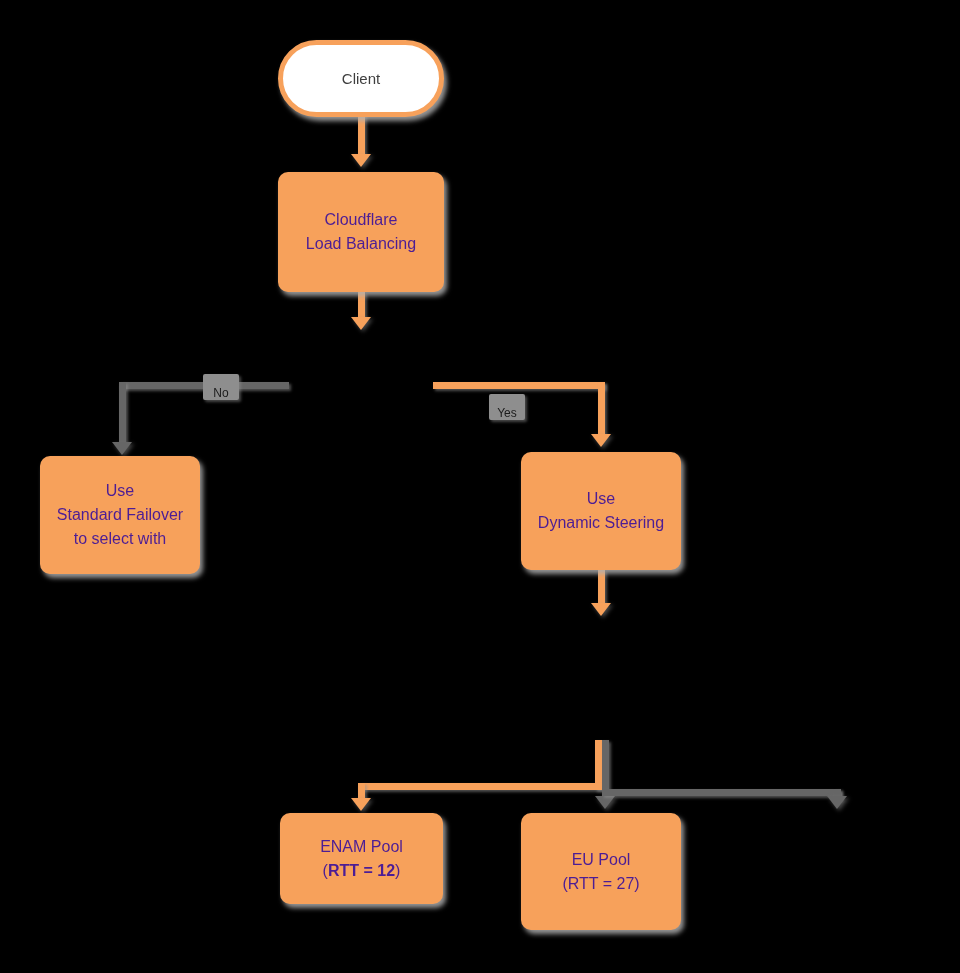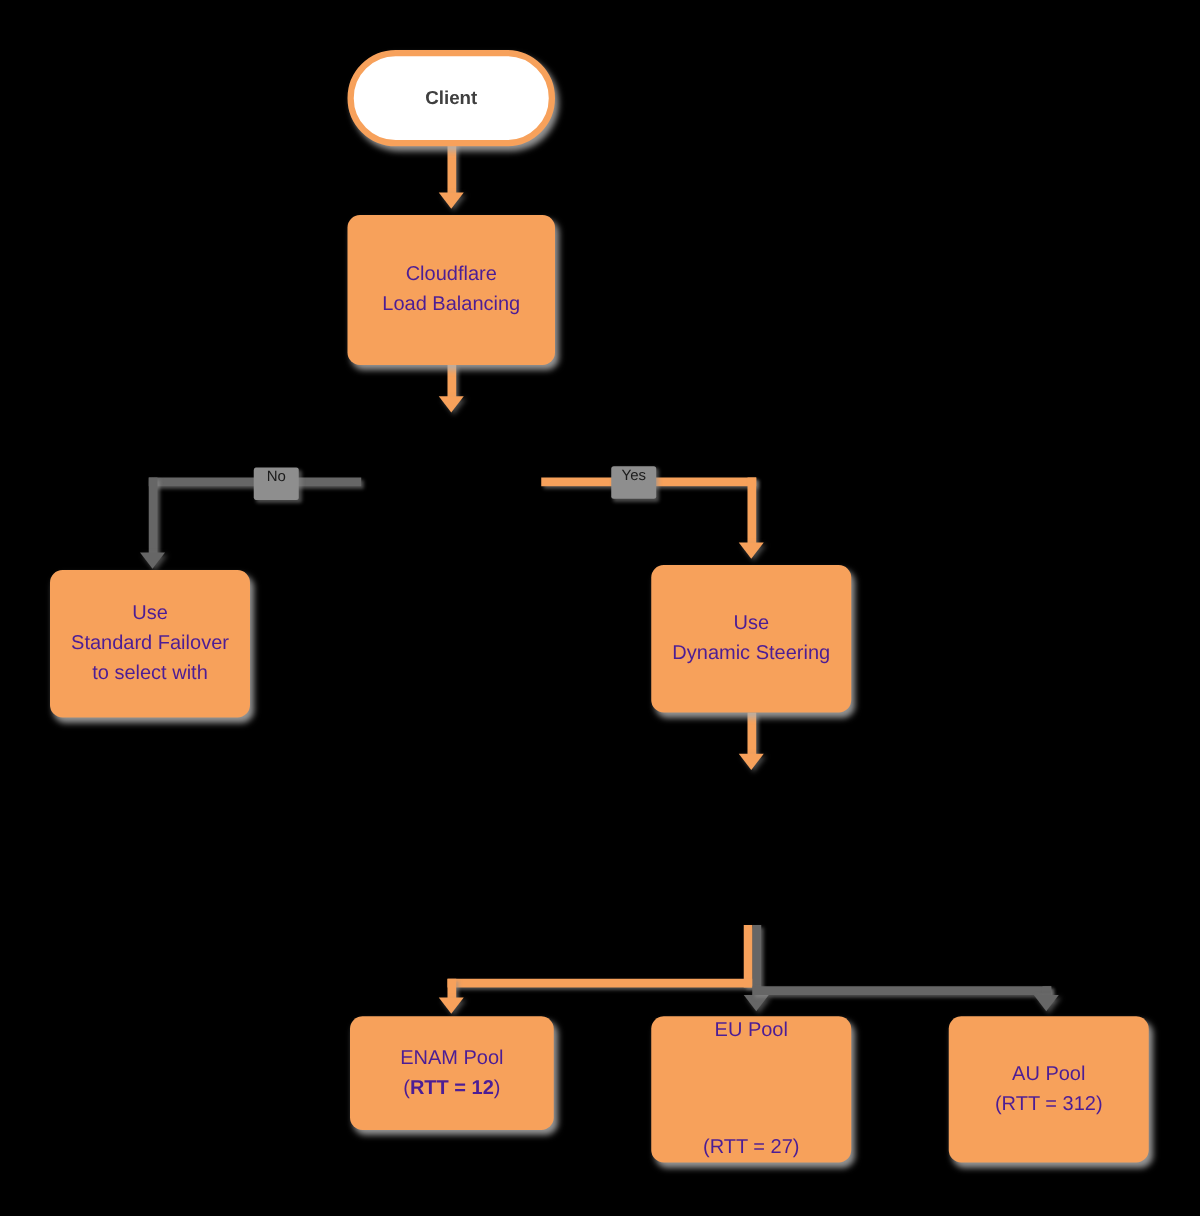--- a/index.html
+++ b/index.html
@@ -54,21 +54,21 @@
   }
   .arrow-down.orange { border-top:13px solid #F7A15B; }
   .arrow-down.gray   { border-top:13px solid #666666; }
 
   .edge-badge {
     position:absolute;
     background:#8E8E8E;
     color:#1B1B1B;
     font-size:12px;
     width:36px; height:26px;
-    display:flex; justify-content:center; align-items:flex-start;
+    display:flex; justify-content:center; align-items:flex-end;
     border-radius:2px;
     box-shadow:2px 2px 3px rgba(145,145,145,0.5);
   }
   .bold { font-weight:700; }
 </style>
 </head>
 <body>
 
 <div class="canvas">
 
@@ -81,40 +81,40 @@
   <div class="line gray" style="left:119px; top:382px; width:170px; height:7px;"></div>
   <div class="line gray" style="left:119px; top:382px; width:7px; height:62px;"></div>
   <div class="arrow-down gray" style="left:112px; top:442px;"></div>
   <div class="edge-badge" style="left:203px; top:374px;">
     <span>No</span>
   </div>
 
   <div class="line orange" style="left:433px; top:382px; width:172px; height:7px;"></div>
   <div class="line orange" style="left:598px; top:382px; width:7px; height:54px;"></div>
   <div class="arrow-down orange" style="left:591px; top:434px;"></div>
-  <div class="edge-badge" style="left:489px; top:373px;">
+  <div class="edge-badge" style="left:489px; top:394px;">
     <span>Yes</span>
   </div>
 
   <div class="line orange" style="left:598px; top:570px; width:7px; height:35px;"></div>
   <div class="arrow-down orange" style="left:591px; top:603px;"></div>
 
   <div class="line orange" style="left:595px; top:740px; width:7px; height:50px;"></div>
   <div class="line orange" style="left:358px; top:783px; width:244px; height:7px;"></div>
   <div class="line orange" style="left:358px; top:783px; width:7px; height:17px;"></div>
   <div class="arrow-down orange" style="left:351px; top:798px;"></div>
 
   <div class="line gray" style="left:602px; top:740px; width:7px; height:58px;"></div>
   <div class="arrow-down gray" style="left:595px; top:796px;"></div>
 
   <div class="line gray" style="left:602px; top:789px; width:239px; height:7px;"></div>
   <div class="line gray" style="left:834px; top:789px; width:7px; height:11px;"></div>
   <div class="arrow-down gray" style="left:827px; top:796px;"></div>
 
-  <div class="terminator" style="left:278px; top:40px; width:156px; height:67px;font-weight:bold;">
+  <div class="terminator" style="left:278px; top:40px; width:156px; height:67px;">
     <span>Client</span>
   </div>
 
   <div class="node" style="left:278px; top:172px; width:166px; height:120px;">
     <span>Cloudflare</span>
     <span>Load Balancing</span>
   </div>
 
 
   <div class="node" style="left:40px; top:456px; width:160px; height:118px;">
@@ -127,23 +127,19 @@
     <span>Use</span>
     <span>Dynamic Steering</span>
   </div>
 
 
   <div class="node" style="left:280px; top:813px; width:163px; height:91px;">
     <span>ENAM Pool</span>
     <span><span>(</span><span class="bold">RTT = 12</span><span>)</span></span>
   </div>
 
-  <div class="node" style="left:521px; top:813px; width:160px; height:117px;justify-content:space-between;">
+  <div class="node" style="left:521px; top:813px; width:160px; height:117px;">
     <span>EU Pool</span>
     <span>(RTT = 27)</span>
   </div>
 
-  <div class="node" style="left:759px; top:813px; width:160px; height:117px;">
-    <span>AU Pool</span>
-    <span>(RTT = 312)</span>
-  </div>
 
 </div>
 
 </body></html>

